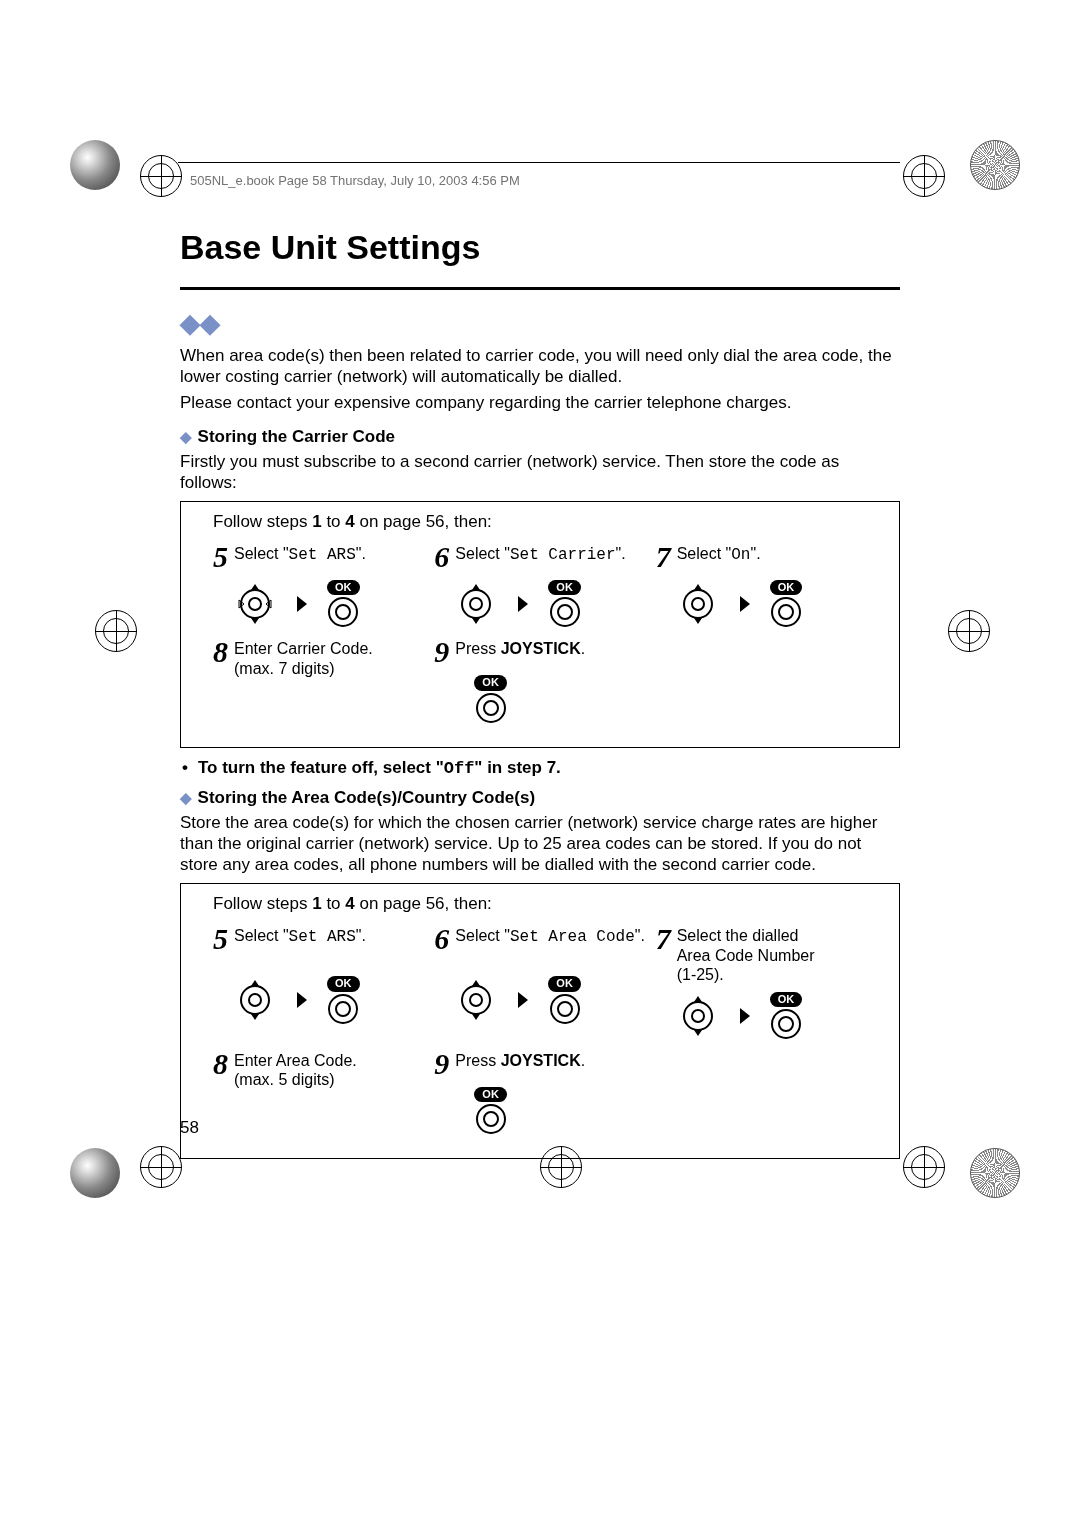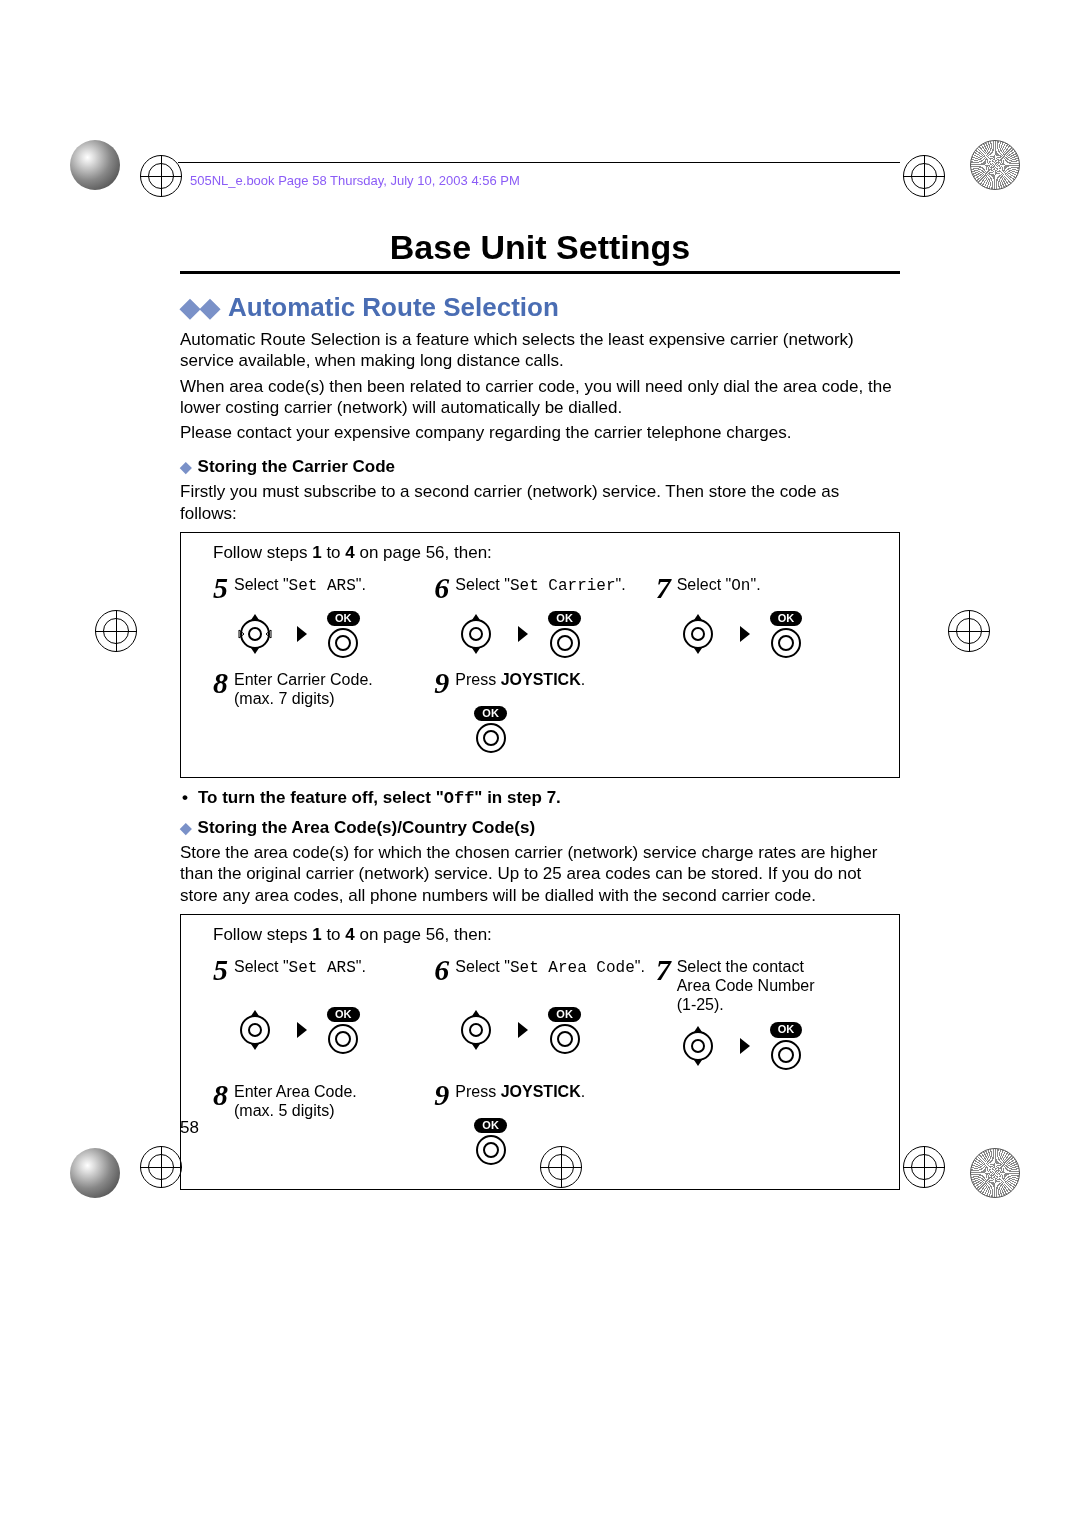--- a/index.html
+++ b/index.html
@@ -10,26 +10,26 @@
     font-family: Arial, Helvetica, sans-serif;
     color: #000;
     position: relative;
     overflow: hidden;
   }
   .page {
     padding: 160px 180px 0 180px;
   }
   .header-line {
     font-size: 13px;
-    color: #8b5cf6;
+    color: #737373;
     margin-bottom: 40px;
     margin-left: 10px;
   }
   .thin-rule { border-top: 1px solid #000; margin: 2px 0 10px; }
-  h1 { font-size: 34px; font-weight: bold; margin-bottom: 4px; text-align: center; }
+  h1 { font-size: 34px; font-weight: bold; margin-bottom: 20px; }
   .thick-rule { border-top: 3px solid #000; margin-bottom: 18px; }
   h2 { font-size: 26px; color: #4a6db3; font-weight: bold; margin-bottom: 6px; display: flex; align-items: center; gap: 8px; }
   h2 .diamond { color: #7a91c8; }
   .body-text { font-size: 17px; line-height: 1.25; margin-bottom: 4px; }
   .body-block { margin-bottom: 14px; }
   h3 { font-size: 17px; font-weight: bold; margin: 10px 0 4px; display: flex; align-items: center; gap: 6px; }
   h3 .diamond-small { color: #7a91c8; font-size: 15px; }
   .box {
     border: 1px solid #000;
     padding: 10px 32px 14px;
@@ -183,24 +183,22 @@
 
 <div class="page">
   <div class="thin-rule" style="margin-left:-2px;"></div>
   <div class="header-line">505NL_e.book  Page 58  Thursday, July 10, 2003  4:56 PM</div>
 
   <h1>Base Unit Settings</h1>
   <div class="thick-rule"></div>
 
   <h2>
     <span class="diamond">◆◆</span>
-    <span>Automatic Route Selection</span>
   </h2>
   <div class="body-block">
-    <p class="body-text">Automatic Route Selection is a feature which selects the least expensive carrier (network) service available, when making long distance calls.</p>
     <p class="body-text">When area code(s) then been related to carrier code, you will need only dial the area code, the lower costing carrier (network) will automatically be dialled.</p>
     <p class="body-text">Please contact your expensive company regarding the carrier telephone charges.</p>
   </div>
 
   <h3>
     <span class="diamond-small">◆</span>
     <span>Storing the Carrier Code</span>
   </h3>
   <p class="body-text">Firstly you must subscribe to a second carrier (network) service. Then store the code as follows:</p>
 
@@ -372,21 +370,21 @@
             <div class="ok-circle">
                 <div class="ok-inner"></div>
               </div>
           </div>
         </div>
       </div>
       <div class="step">
         <div class="step-head">
           <div class="step-num">7</div>
           <div class="step-text">
-            <span>Select the contact</span><br>
+            <span>Select the dialled</span><br>
             <span>Area Code Number</span><br>
             <span>(1-25).</span>
           </div>
         </div>
         <div class="step-graphic">
           <svg class="joystick" viewBox="0 0 44 44">
               <circle cx="22" cy="22" r="14" fill="none" stroke="#000" stroke-width="2"></circle>
               <circle cx="22" cy="22" r="6" fill="none" stroke="#000" stroke-width="2"></circle>
               <polygon points="22,2 18,8 26,8" fill="#000"></polygon>
               <polygon points="22,42 18,36 26,36" fill="#000"></polygon>

